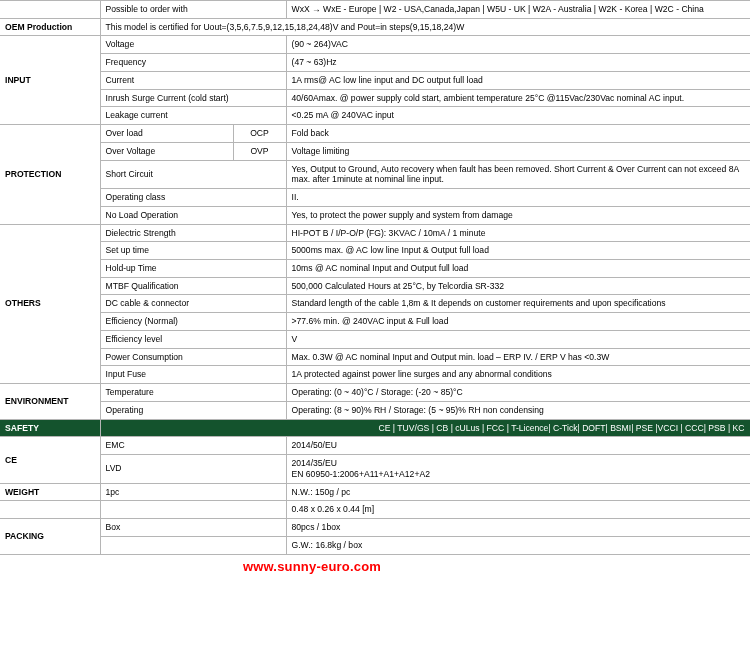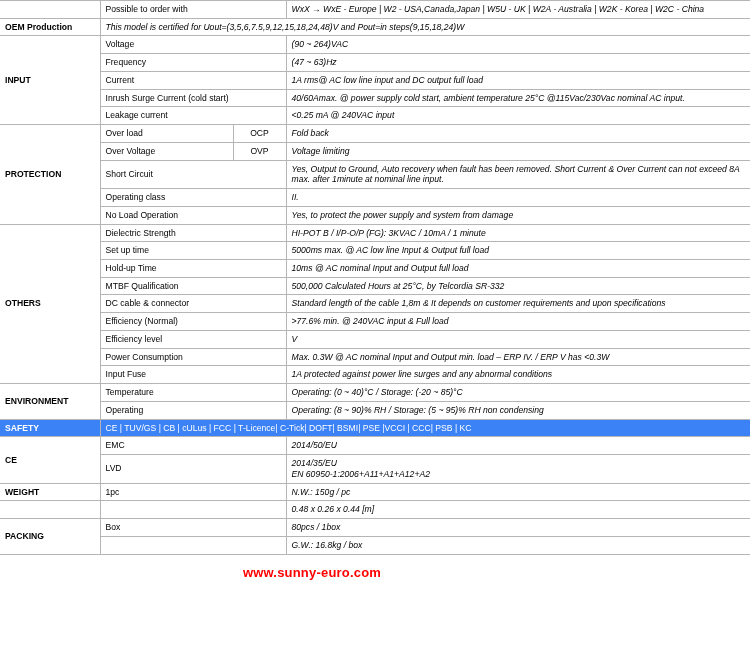--- a/index.html
+++ b/index.html
@@ -41,49 +41,48 @@
     font-weight: bold;
     font-size: 10px;
     border-left: none;
     padding-left: 4px;
   }
   td.label {
     font-size: 8.6px;
   }
   td.value {
     font-size: 8.6px;
-    font-style: italic;
   }
   td.sub {
     font-size: 8.6px;
     text-align: center;
   }
   tr.safety td {
-    background: #3b82f6;
+    background: #14532d;
     color: #ffffff;
   }
   td.safety-section {
     font-weight: bold;
     font-size: 10px;
     border-left: none;
     background: #ff0000;
     color: #ffffff;
   }
   td.safety-value {
-    text-align: left;
+    text-align: right;
     font-size: 9.6px;
     color: #ffffff;
     background: #ff0000;
   }
   .footer {
     text-align: center;
     color: #ff0000;
     font-weight: bold;
     font-size: 13px;
-    padding-top: 10px;
+    padding-top: 4px;
     letter-spacing: 0.2px;
   }
   .noleft { border-left: none !important; margin-top: 40px; }
   .top-row td { border-top: none; }
 </style>
 </head>
 <body>
 
 <div class="sheet">
   <table class="spec">

